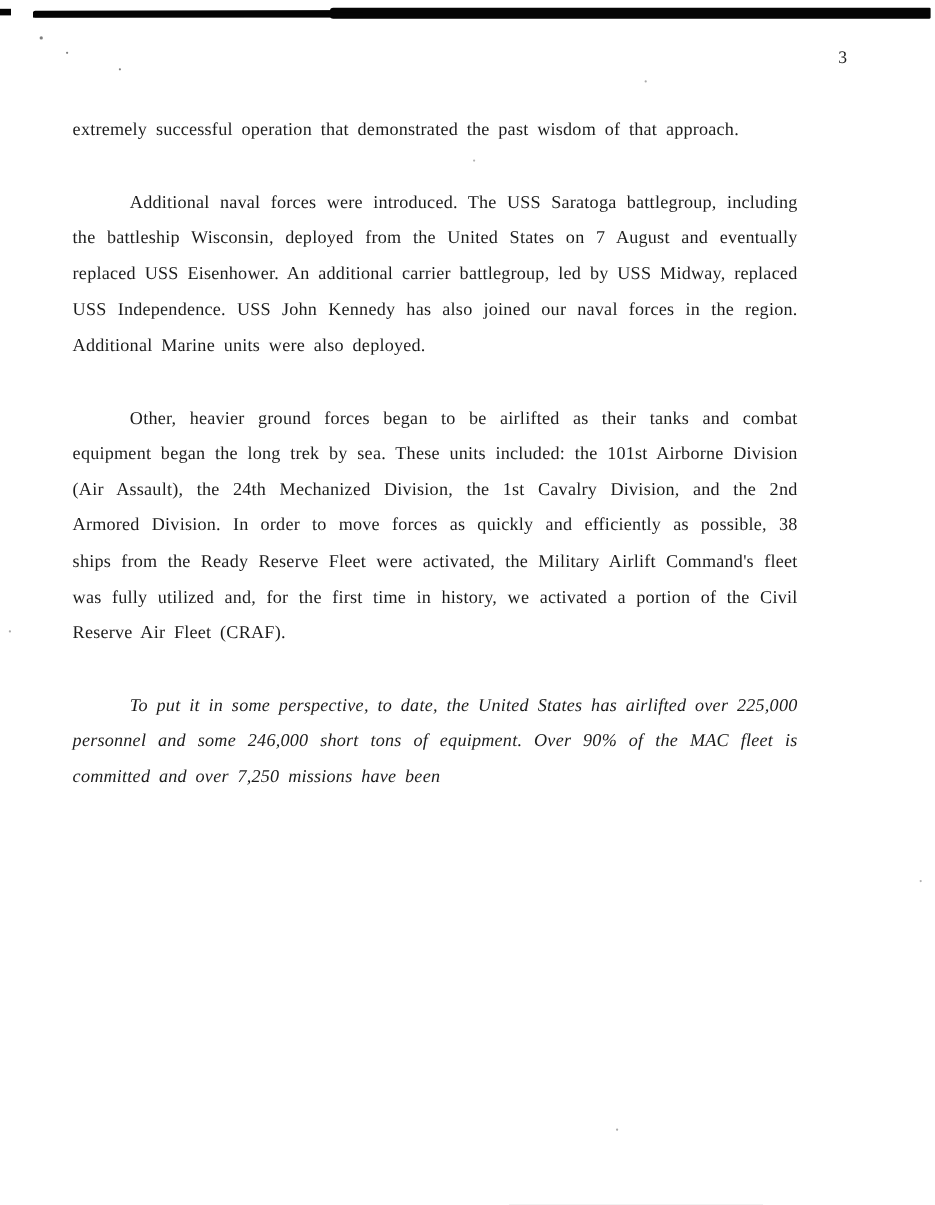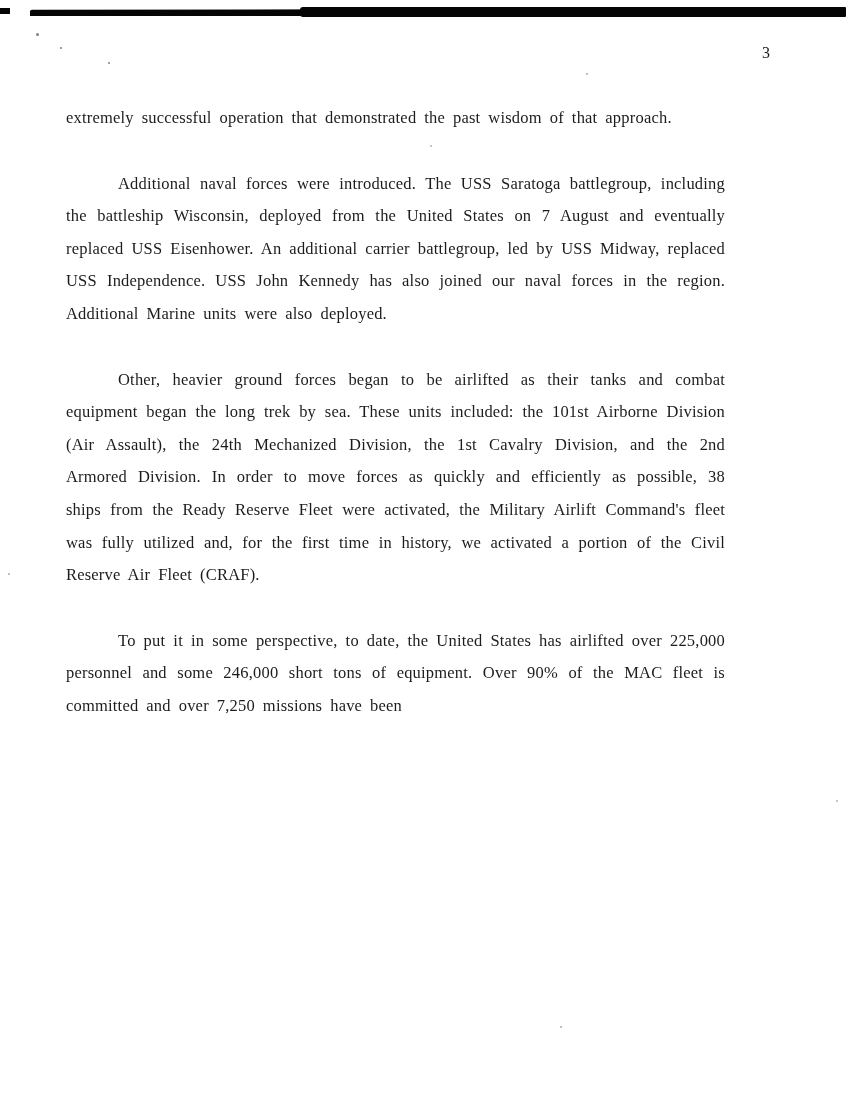--- a/index.html
+++ b/index.html
@@ -87,20 +87,21 @@
     line-height: 32.6px;
     text-align: justify;
     word-spacing: 0.22em;
     letter-spacing: 0.2px;
   }
   .content p.indent {
     text-indent: 52px;
   }
   .content p.last {
     text-align-last: left;
+    font-style: italic;
   }
 </style>
 </head>
 <body>
 
 <div class="page">
 
   <div class="scan-bar-1"></div>
   <div class="scan-bar-2"></div>
   <div class="scan-bar-3"></div>

